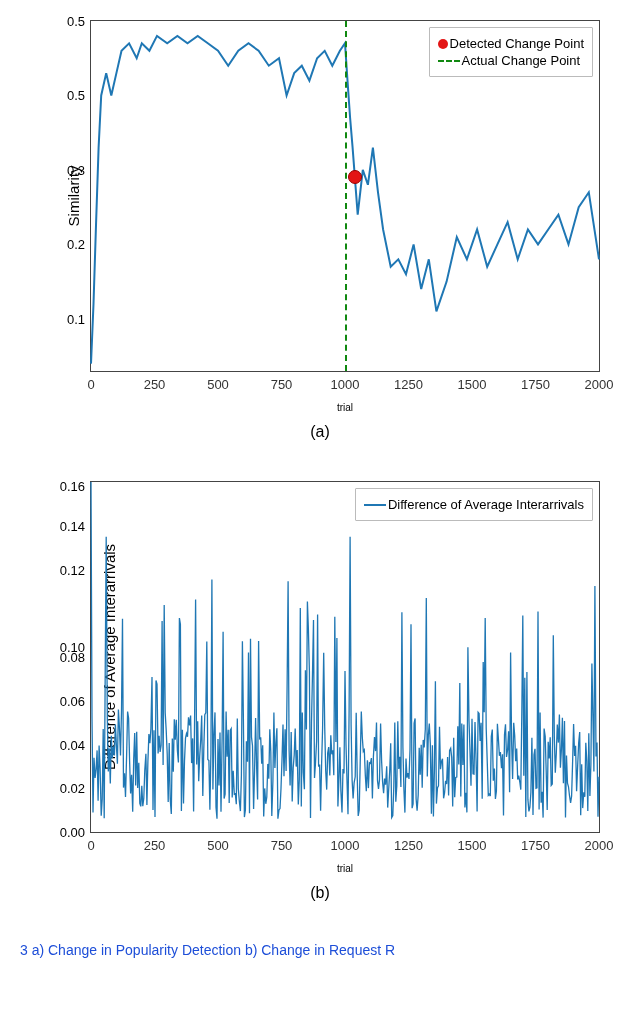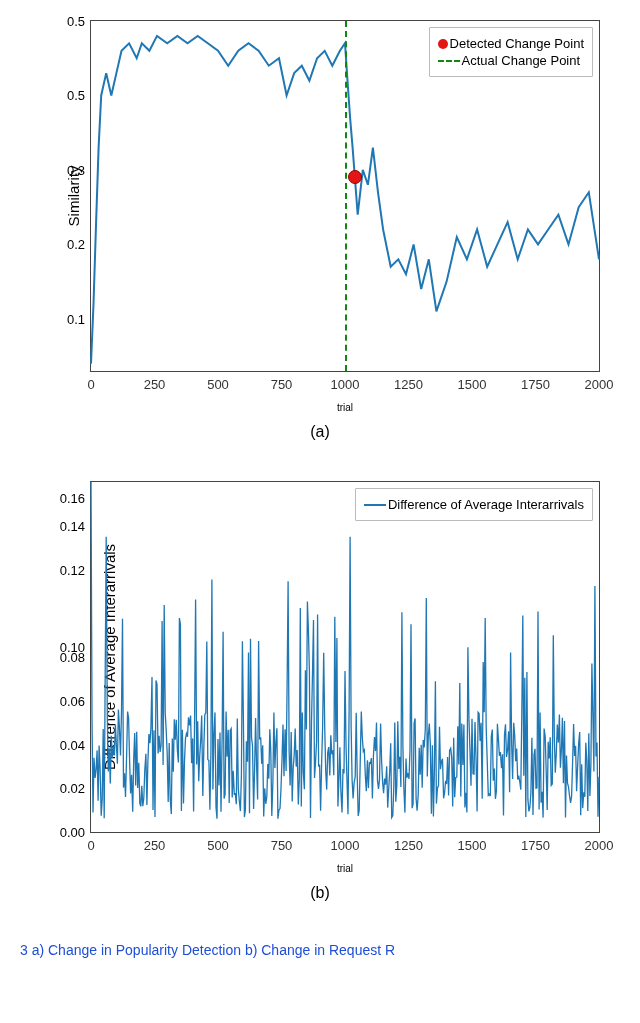--- a/index.html
+++ b/index.html
@@ -168,21 +168,21 @@
         </div>
       </div>
     <div class="tick-y" style="top: 350px;">0.00</div>
         <div class="tick-y" style="top: 306.25px;">0.02</div>
         <div class="tick-y" style="top: 262.5px;">0.04</div>
         <div class="tick-y" style="top: 218.75px;">0.06</div>
         <div class="tick-y" style="top: 175px; text-align: right;">0.08</div>
         <div class="tick-y" style="top: 131.25px; margin-top: 34px;">0.10</div>
         <div class="tick-y" style="top: 87.5px;">0.12</div>
         <div class="tick-y" style="top: 43.75px;">0.14</div>
-        <div class="tick-y" style="top: 16px;">0.16</div>
+        <div class="tick-y" style="top: 4px;">0.16</div>
         <div class="tick-x" style="left: 0px;">0</div>
         <div class="tick-x" style="left: 63.5px;">250</div>
         <div class="tick-x" style="left: 127px;">500</div>
         <div class="tick-x" style="left: 190.5px;">750</div>
         <div class="tick-x" style="left: 254px;">1000</div>
         <div class="tick-x" style="left: 317.5px;">1250</div>
         <div class="tick-x" style="left: 381px;">1500</div>
         <div class="tick-x" style="left: 444.5px;">1750</div>
         <div class="tick-x" style="left: 508px;">2000</div>
         <svg class="data-line" viewBox="0 0 508 350" preserveAspectRatio="none">

